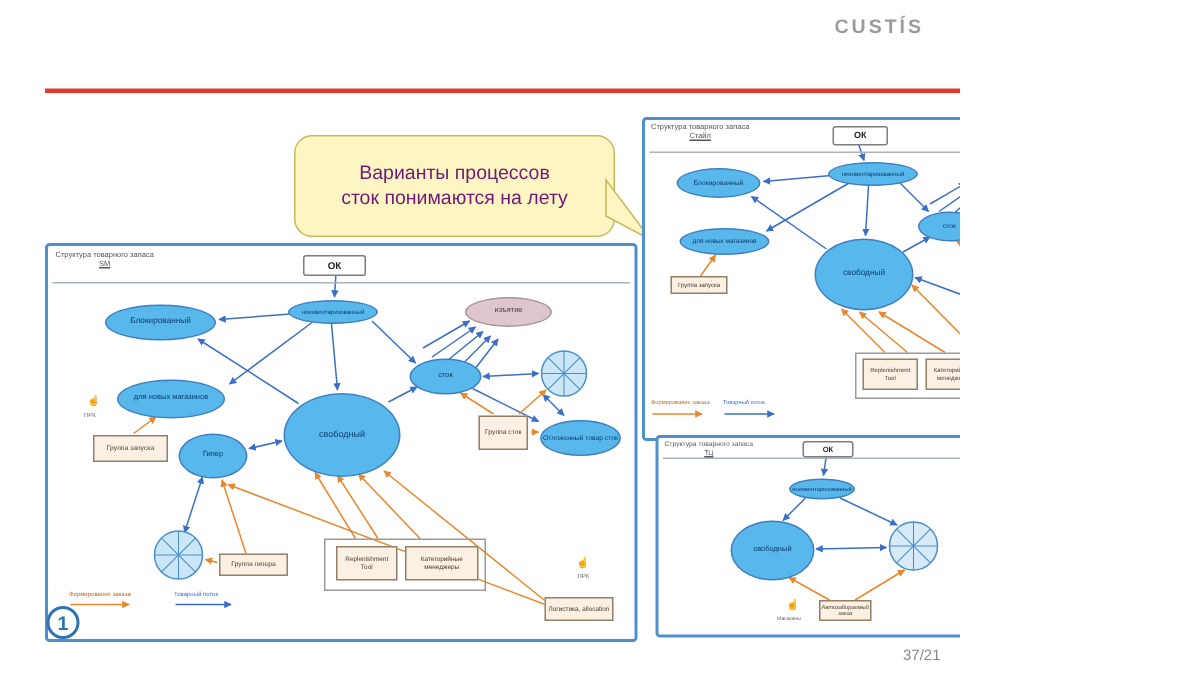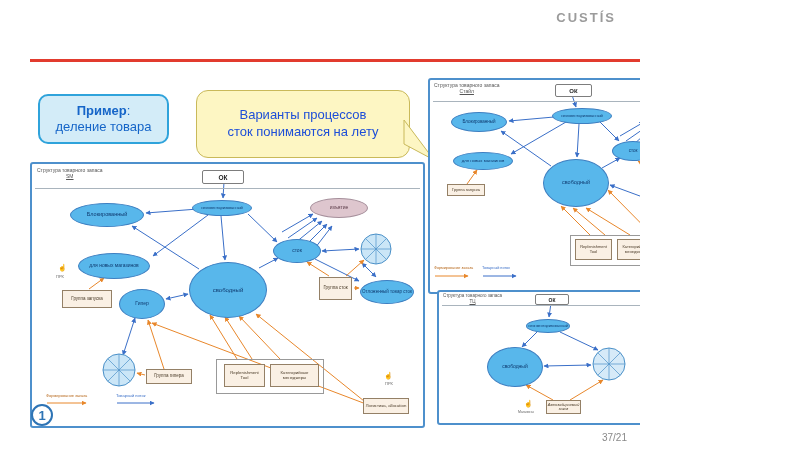--- a/index.html
+++ b/index.html
@@ -1,21 +1,21 @@
 <!DOCTYPE html>
 <html><head>
 <meta charset="utf-8">
 <style>
   html,body{margin:0;padding:0;}
   .slide{position:relative;width:640px;height:450px;background:#fff;font-family:"Liberation Sans",sans-serif;overflow:hidden;}
   .logo{position:absolute;right:24px;top:10px;font-size:13px;letter-spacing:2px;color:#9b9b9b;font-weight:600;}
   .title{position:absolute;left:28px;top:24px;font-size:30px;font-weight:bold;color:#1734A1;letter-spacing:-0.5px;white-space:nowrap;}
   .redline{position:absolute;left:30px;top:59px;width:661px;height:3px;background:#E23B2E;}
   .example{position:absolute;left:38px;top:94px;width:127px;height:46px;background:#D3ECF8;border:2px solid #2FA3DB;border-radius:10px;display:flex;flex-direction:column;align-items:center;justify-content:center;color:#1565C8;font-size:13px;line-height:1.25;}
-  .bubble{position:absolute;left:196px;top:90px;width:212px;height:66px;background:#FDF6C3;border:1.5px solid #C9B95A;border-radius:12px;display:flex;flex-direction:column;align-items:center;justify-content:center;color:#1d4ed8;font-size:13px;line-height:1.3;text-align:center;}
+  .bubble{position:absolute;left:196px;top:90px;width:212px;height:66px;background:#FDF6C3;border:1.5px solid #C9B95A;border-radius:12px;display:flex;flex-direction:column;align-items:center;justify-content:center;color:#701a75;font-size:13px;line-height:1.3;text-align:center;}
   .tail{position:absolute;left:402px;top:116px;}
   .d{position:absolute;background:#fff;border:2px solid #4E90CC;border-radius:3px;}
   .arrows{position:absolute;left:0;top:0;}
   .wt{position:absolute;font-size:5px;color:#555;line-height:1.25;z-index:2;}
   .wt .wt2{text-align:center;text-decoration:underline;}
   .sep{position:absolute;left:3px;right:3px;height:1px;background:#a9b4bd;}
   .okbtn{position:absolute;background:#fff;border:1px solid #7d7d7d;border-radius:2px;display:flex;align-items:center;justify-content:center;font-weight:bold;color:#222;z-index:2;}
   .ell{position:absolute;border-radius:50%;background:#58B7EB;border:1px solid #3E7FC1;display:flex;align-items:center;justify-content:center;text-align:center;color:#0F3B70;line-height:1.05;z-index:2;padding:1px;box-sizing:border-box;}
   .ell.pink{background:#DEC6CE;border-color:#A58F9B;color:#5a3a47;}
   .bx{position:absolute;background:#FAF0E4;border:1px solid #948066;display:flex;align-items:center;justify-content:center;text-align:center;color:#4a3b28;line-height:1.1;z-index:2;padding:1px;box-sizing:border-box;}
@@ -27,24 +27,20 @@
   .pagenum{position:absolute;right:13px;bottom:7px;font-size:10px;color:#888;}
 </style>
 </head>
 <body>
 
 <div class="slide">
 
   <div class="logo">CUSTÍS</div>
   <div class="redline"></div>
 
-  <div class="example">
-    <div><b>Пример</b><span>:</span></div>
-    <div>деление товара</div>
-  </div>
 
   <div class="bubble">
     <div>Варианты процессов</div>
     <div>сток понимаются на лету</div>
   </div>
   <svg class="tail" width="34" height="48">
       <path d="M2,4 L32,44 L2,28 Z" fill="#FDF6C3" stroke="#C9B95A" stroke-width="1"></path>
     </svg>
 
   <div class="d" style="left:30px;top:162px;width:391px;height:262px;">

